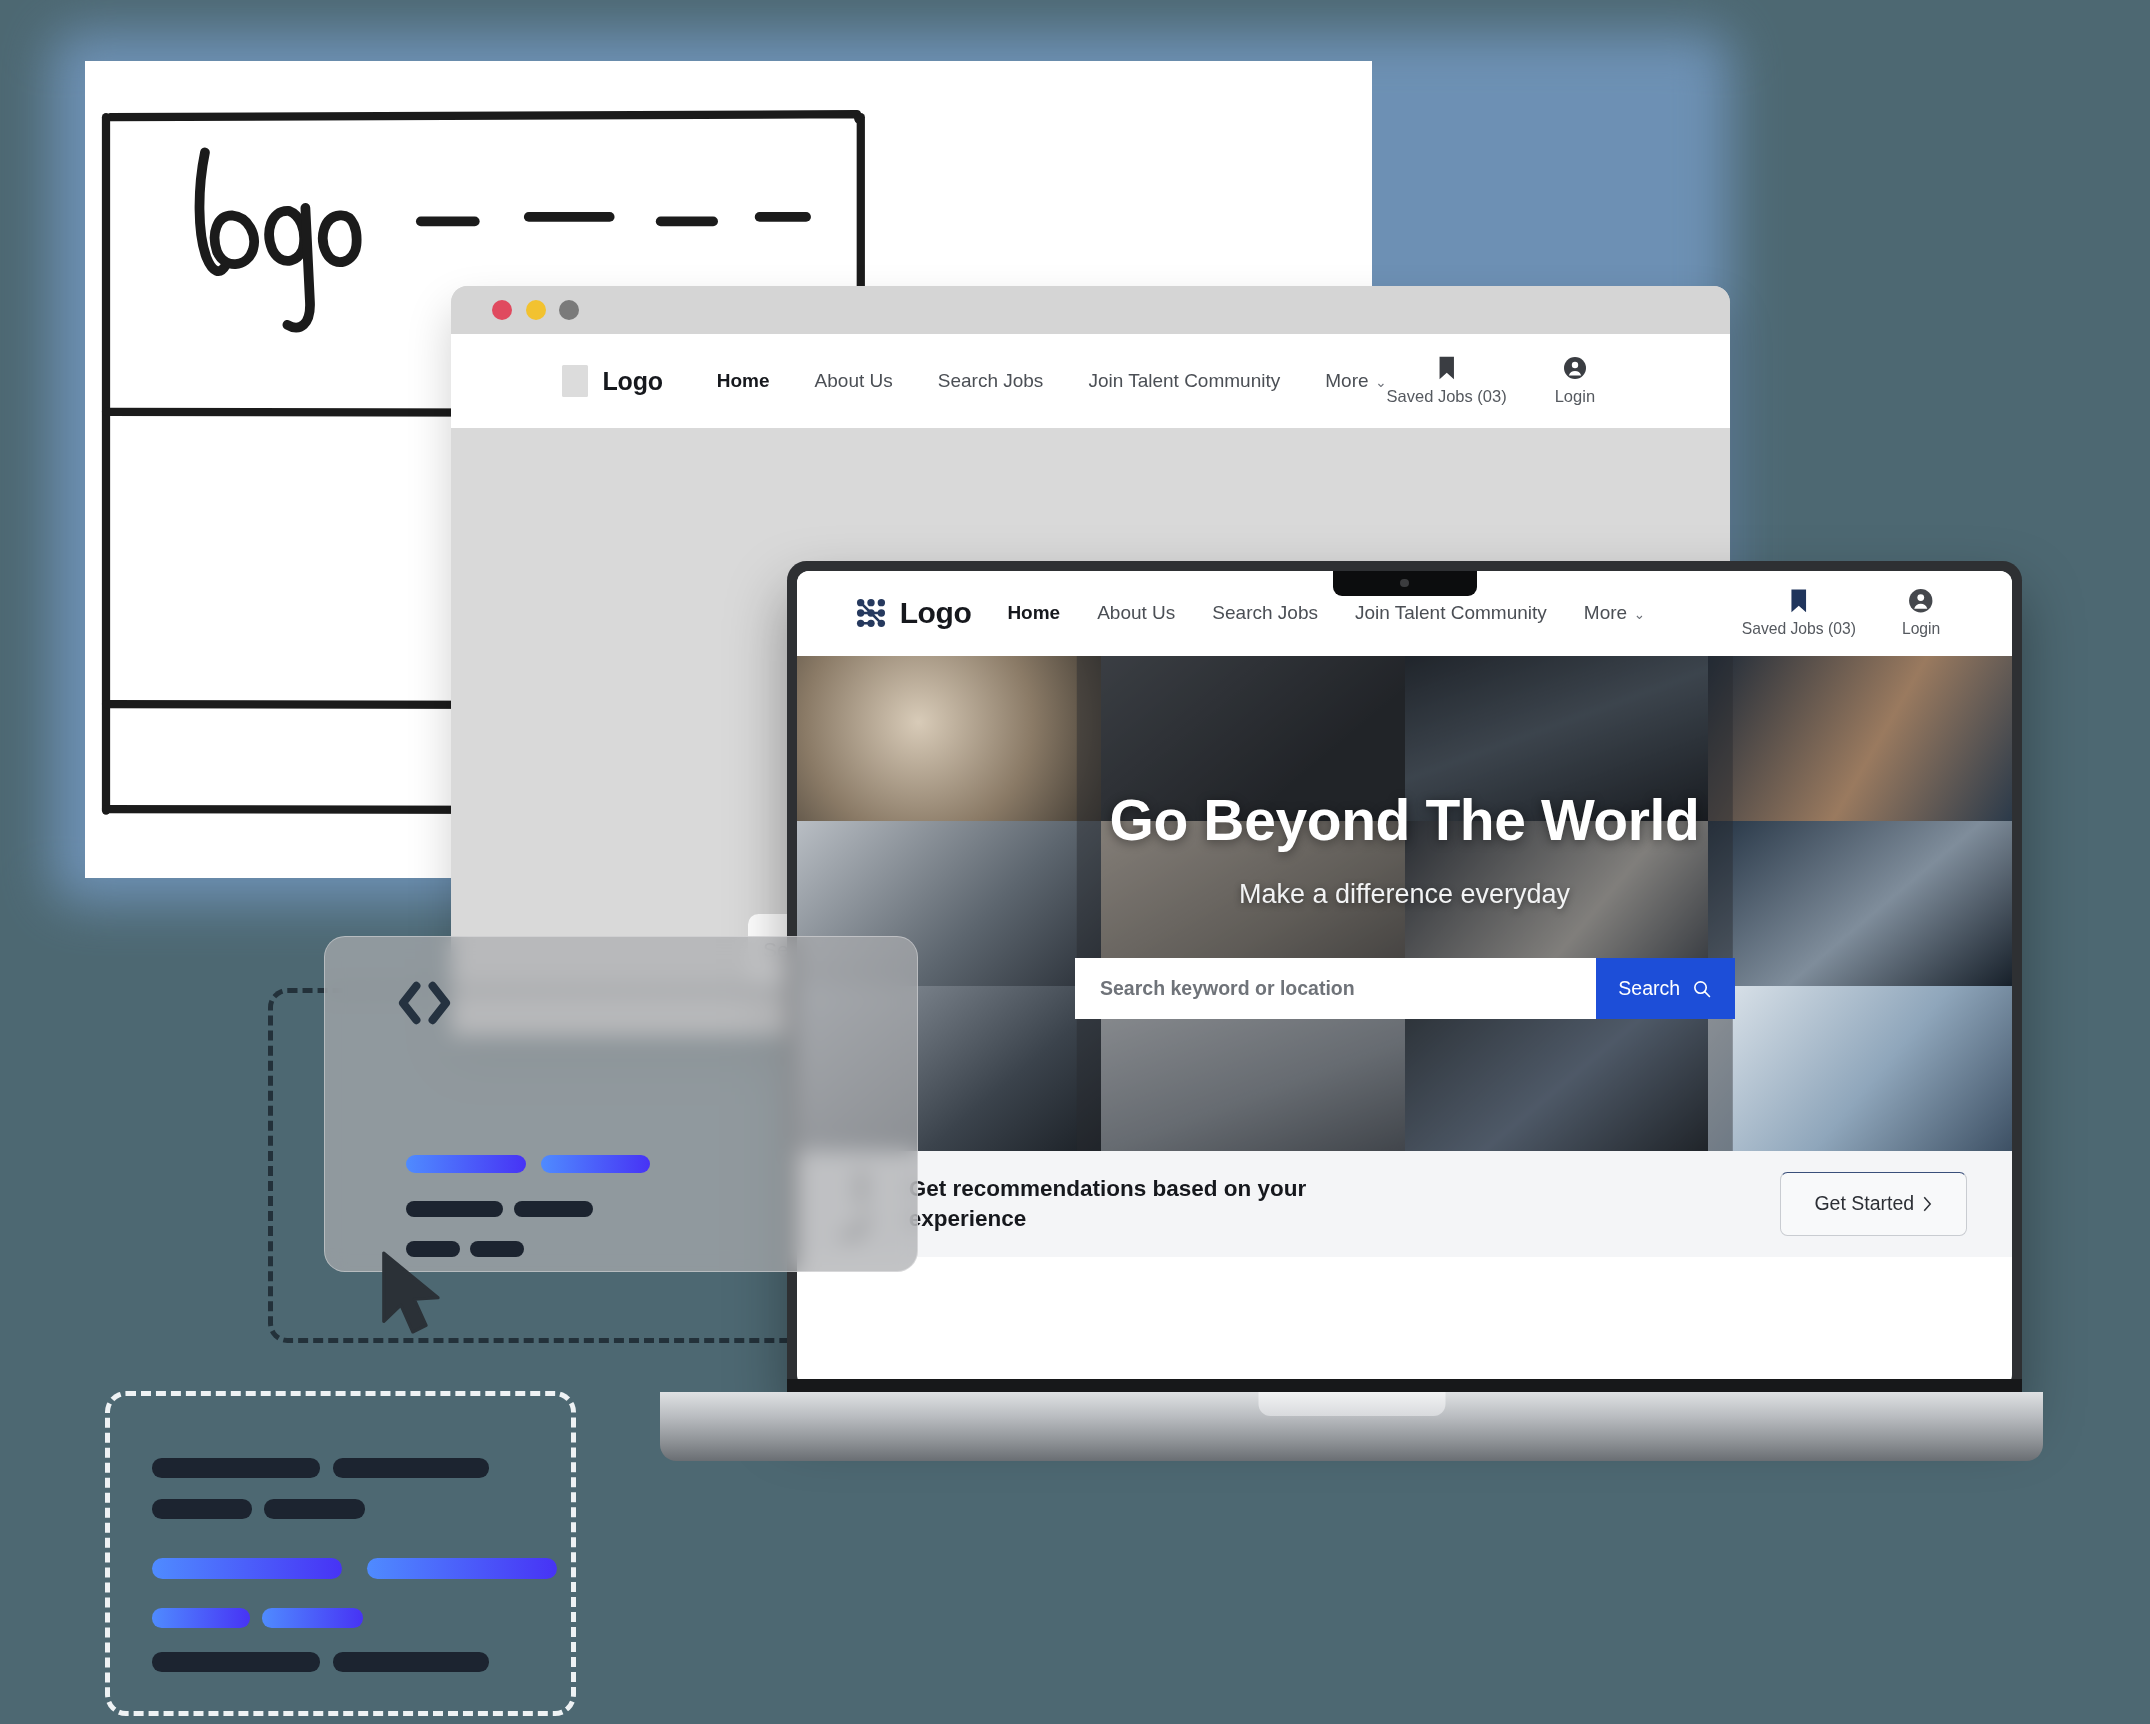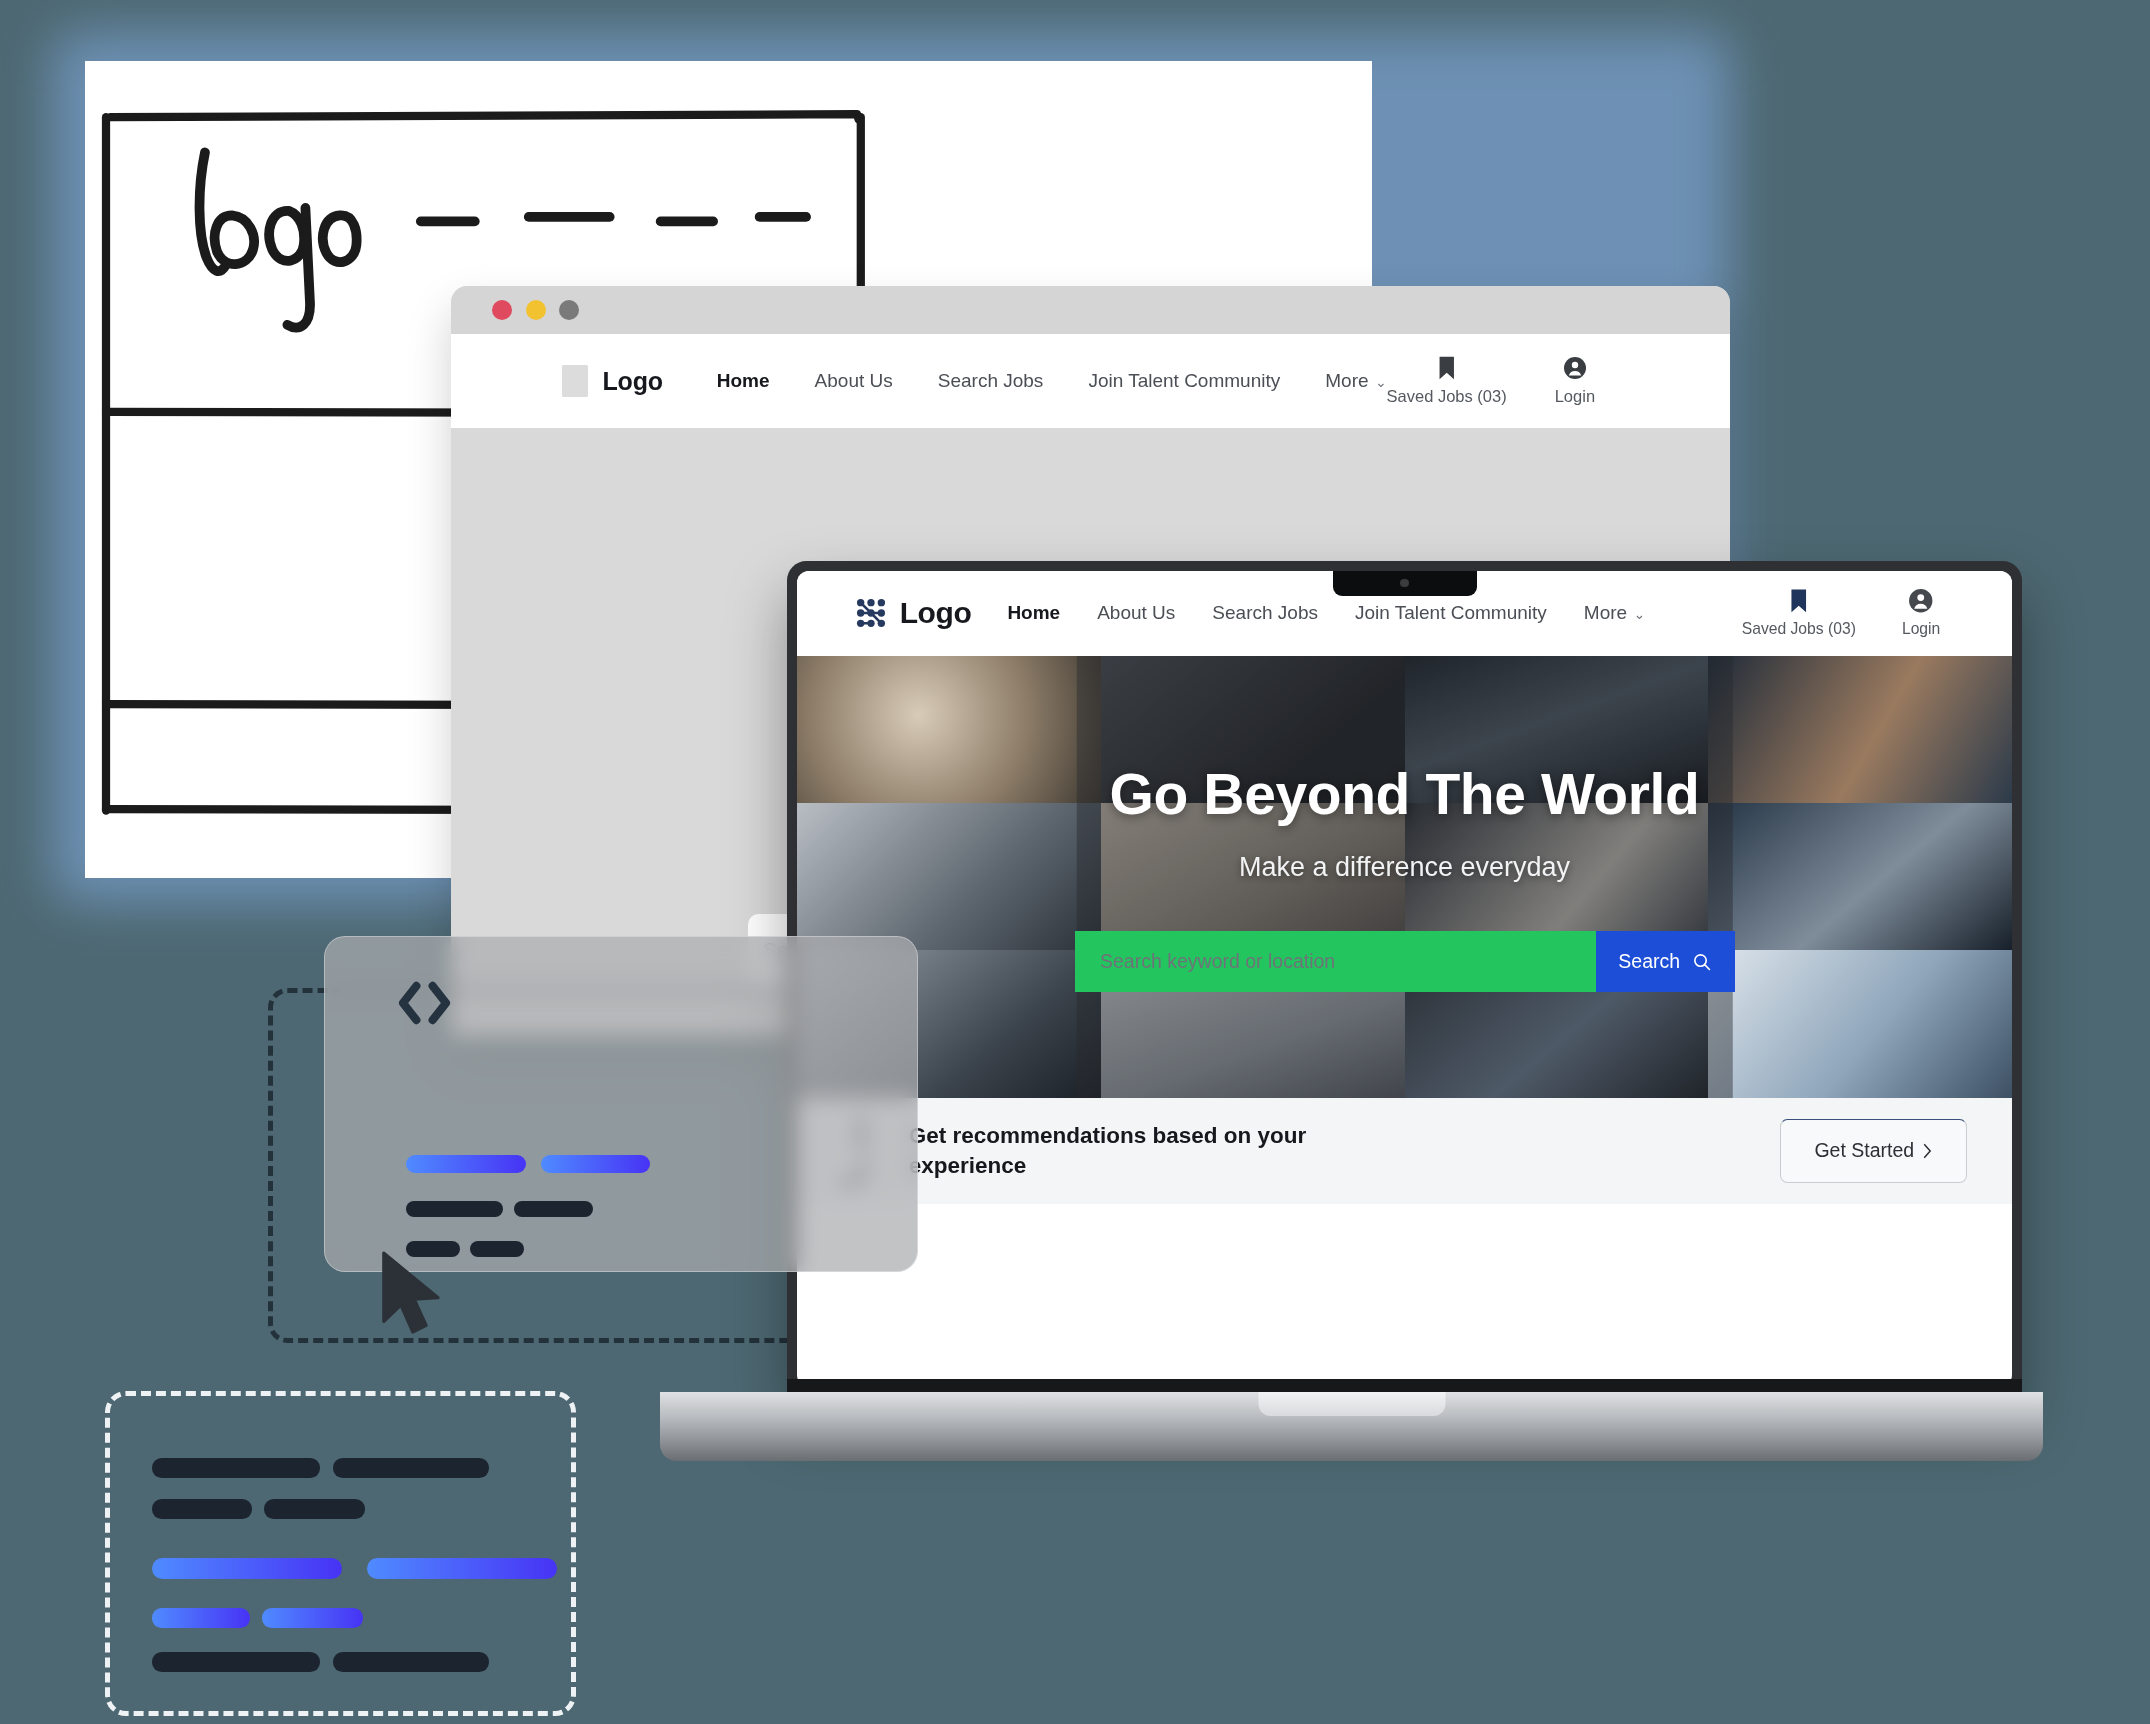--- a/index.html
+++ b/index.html
@@ -125,32 +125,32 @@
   .lnav{height:85px;background:#fff;display:flex;align-items:center;padding:0 0 0 57px;position:relative;z-index:4;}
   .llogo{display:flex;align-items:center;gap:12px;margin-right:36px;}
   .llogo .txt{font-size:30px;font-weight:700;color:#16181d;letter-spacing:-0.4px;}
   .lmenu{display:flex;align-items:center;gap:37px;}
   .lmenu a{font-size:19px;color:#4b4f55;text-decoration:none;white-space:nowrap;}
   .lmenu a.active{color:#16181d;font-weight:700;}
   .lright{margin-left:auto;display:flex;gap:46px;padding-right:72px;}
   .liconcol{display:flex;flex-direction:column;align-items:center;gap:6px;}
   .liconcol .lbl{font-size:15.7px;color:#55595f;white-space:nowrap;}
 
-  .hero{position:relative;height:442px;overflow:hidden;background:#1b1d21;}
+  .hero{position:relative;height:495px;overflow:hidden;background:#1b1d21;}
   .mosaic{position:absolute;inset:0;display:grid;grid-template-columns:repeat(4,1fr);grid-template-rows:repeat(3,1fr);}
   .tile{position:relative;overflow:hidden;}
   .hero-overlay{
     position:absolute;left:50%;transform:translateX(-50%);top:0;width:54%;height:100%;
     background:rgba(40,42,46,.45);
   }
   .hero-content{position:absolute;inset:0;display:flex;flex-direction:column;align-items:center;justify-content:center;}
   .hero-title{font-size:57px;font-weight:700;color:#fff;letter-spacing:-0.4px;margin:0;text-shadow:0 1.5px 10.5px rgba(0,0,0,.45);}
   .hero-sub{font-size:27px;color:#f2f3f4;margin:25.5px 0 0;text-shadow:0 1.5px 7.5px rgba(0,0,0,.45);}
   .searchrow{display:flex;margin-top:48px;width:660px;height:61px;}
-  .searchinput{flex:1;background:#22c55e;border:none;outline:none;font-size:19.5px;color:#3d4047;padding:0 25.5px;font-family:"Liberation Sans",sans-serif;}
+  .searchinput{flex:1;background:#ffffff;border:none;outline:none;font-size:19.5px;color:#3d4047;padding:0 25.5px;font-family:"Liberation Sans",sans-serif;font-weight:bold;}
   .searchinput::placeholder{color:#6f7379;}
   .searchbtn{
     width:139px;background:#1d4ed8;color:#fff;border:none;display:flex;align-items:center;justify-content:center;gap:12px;
     font-size:19.5px;cursor:pointer;font-family:"Liberation Sans",sans-serif;
   }
   .recbar{
     height:106px;background:#f4f5f7;display:flex;align-items:center;padding:0 45px 0 112px;position:relative;
   }
   .rectext{font-size:22.5px;color:#16181d;font-weight:600;line-height:1.34;max-width:420px;}
   .getstarted{

